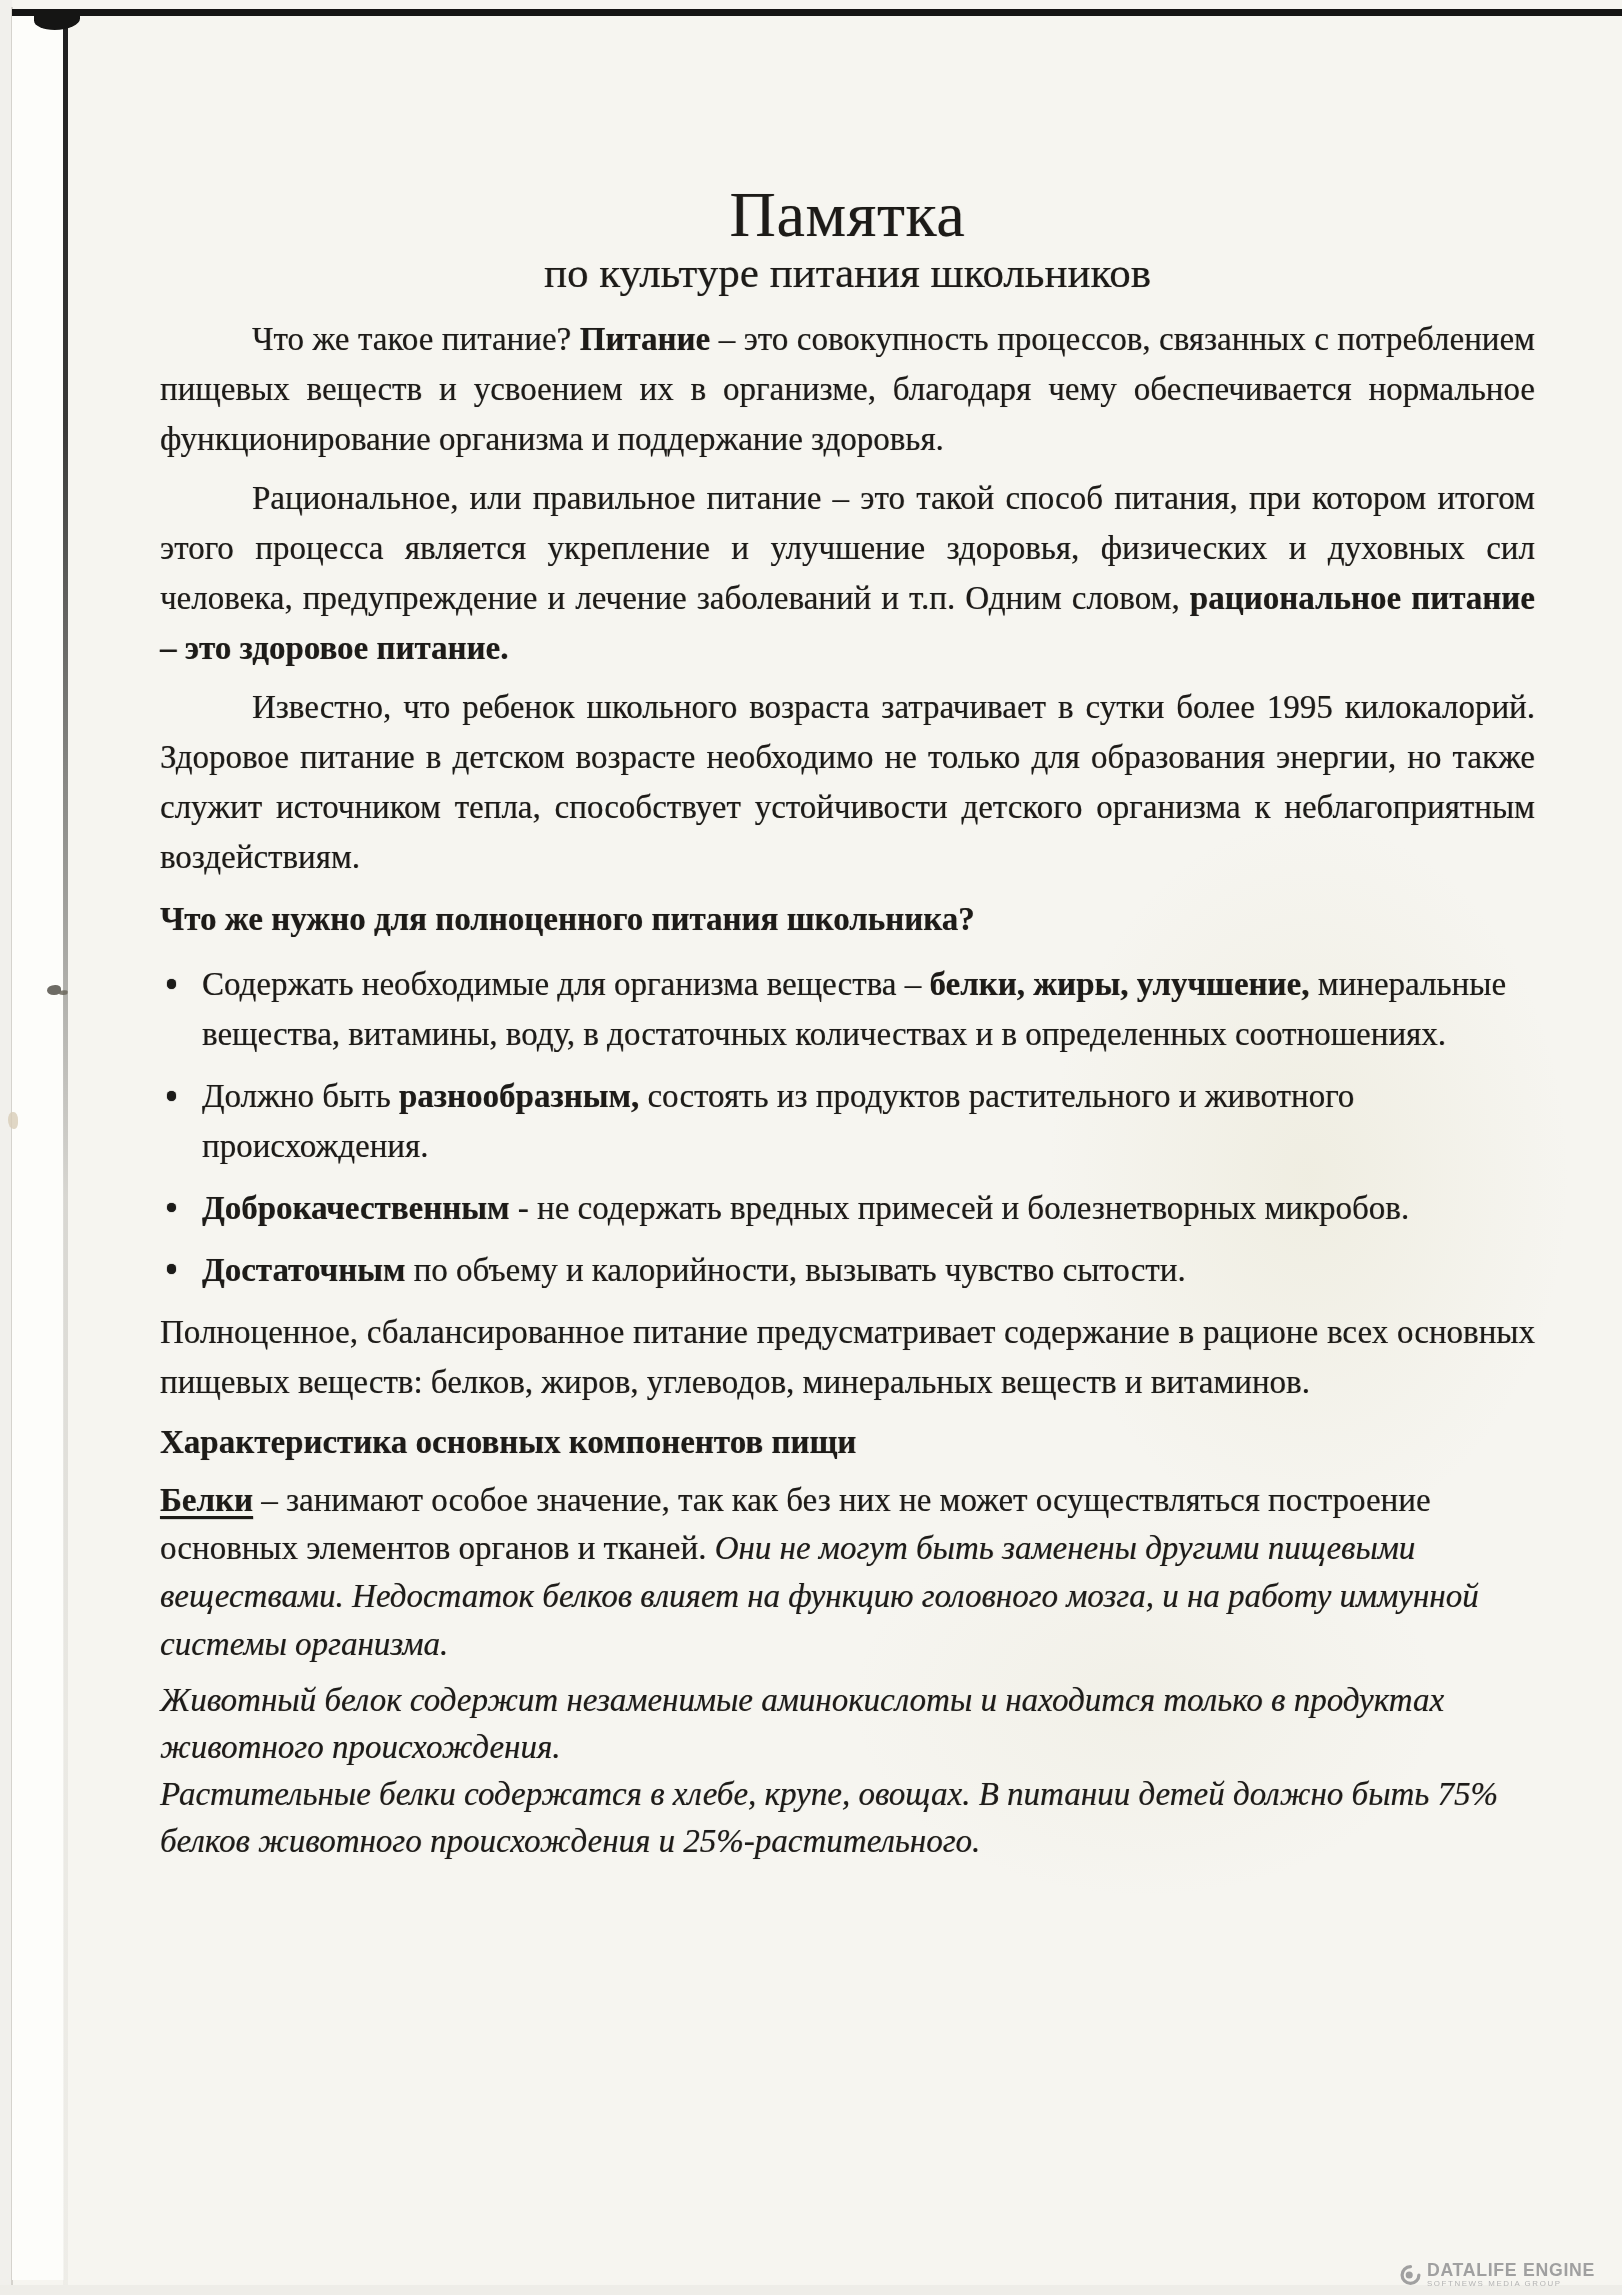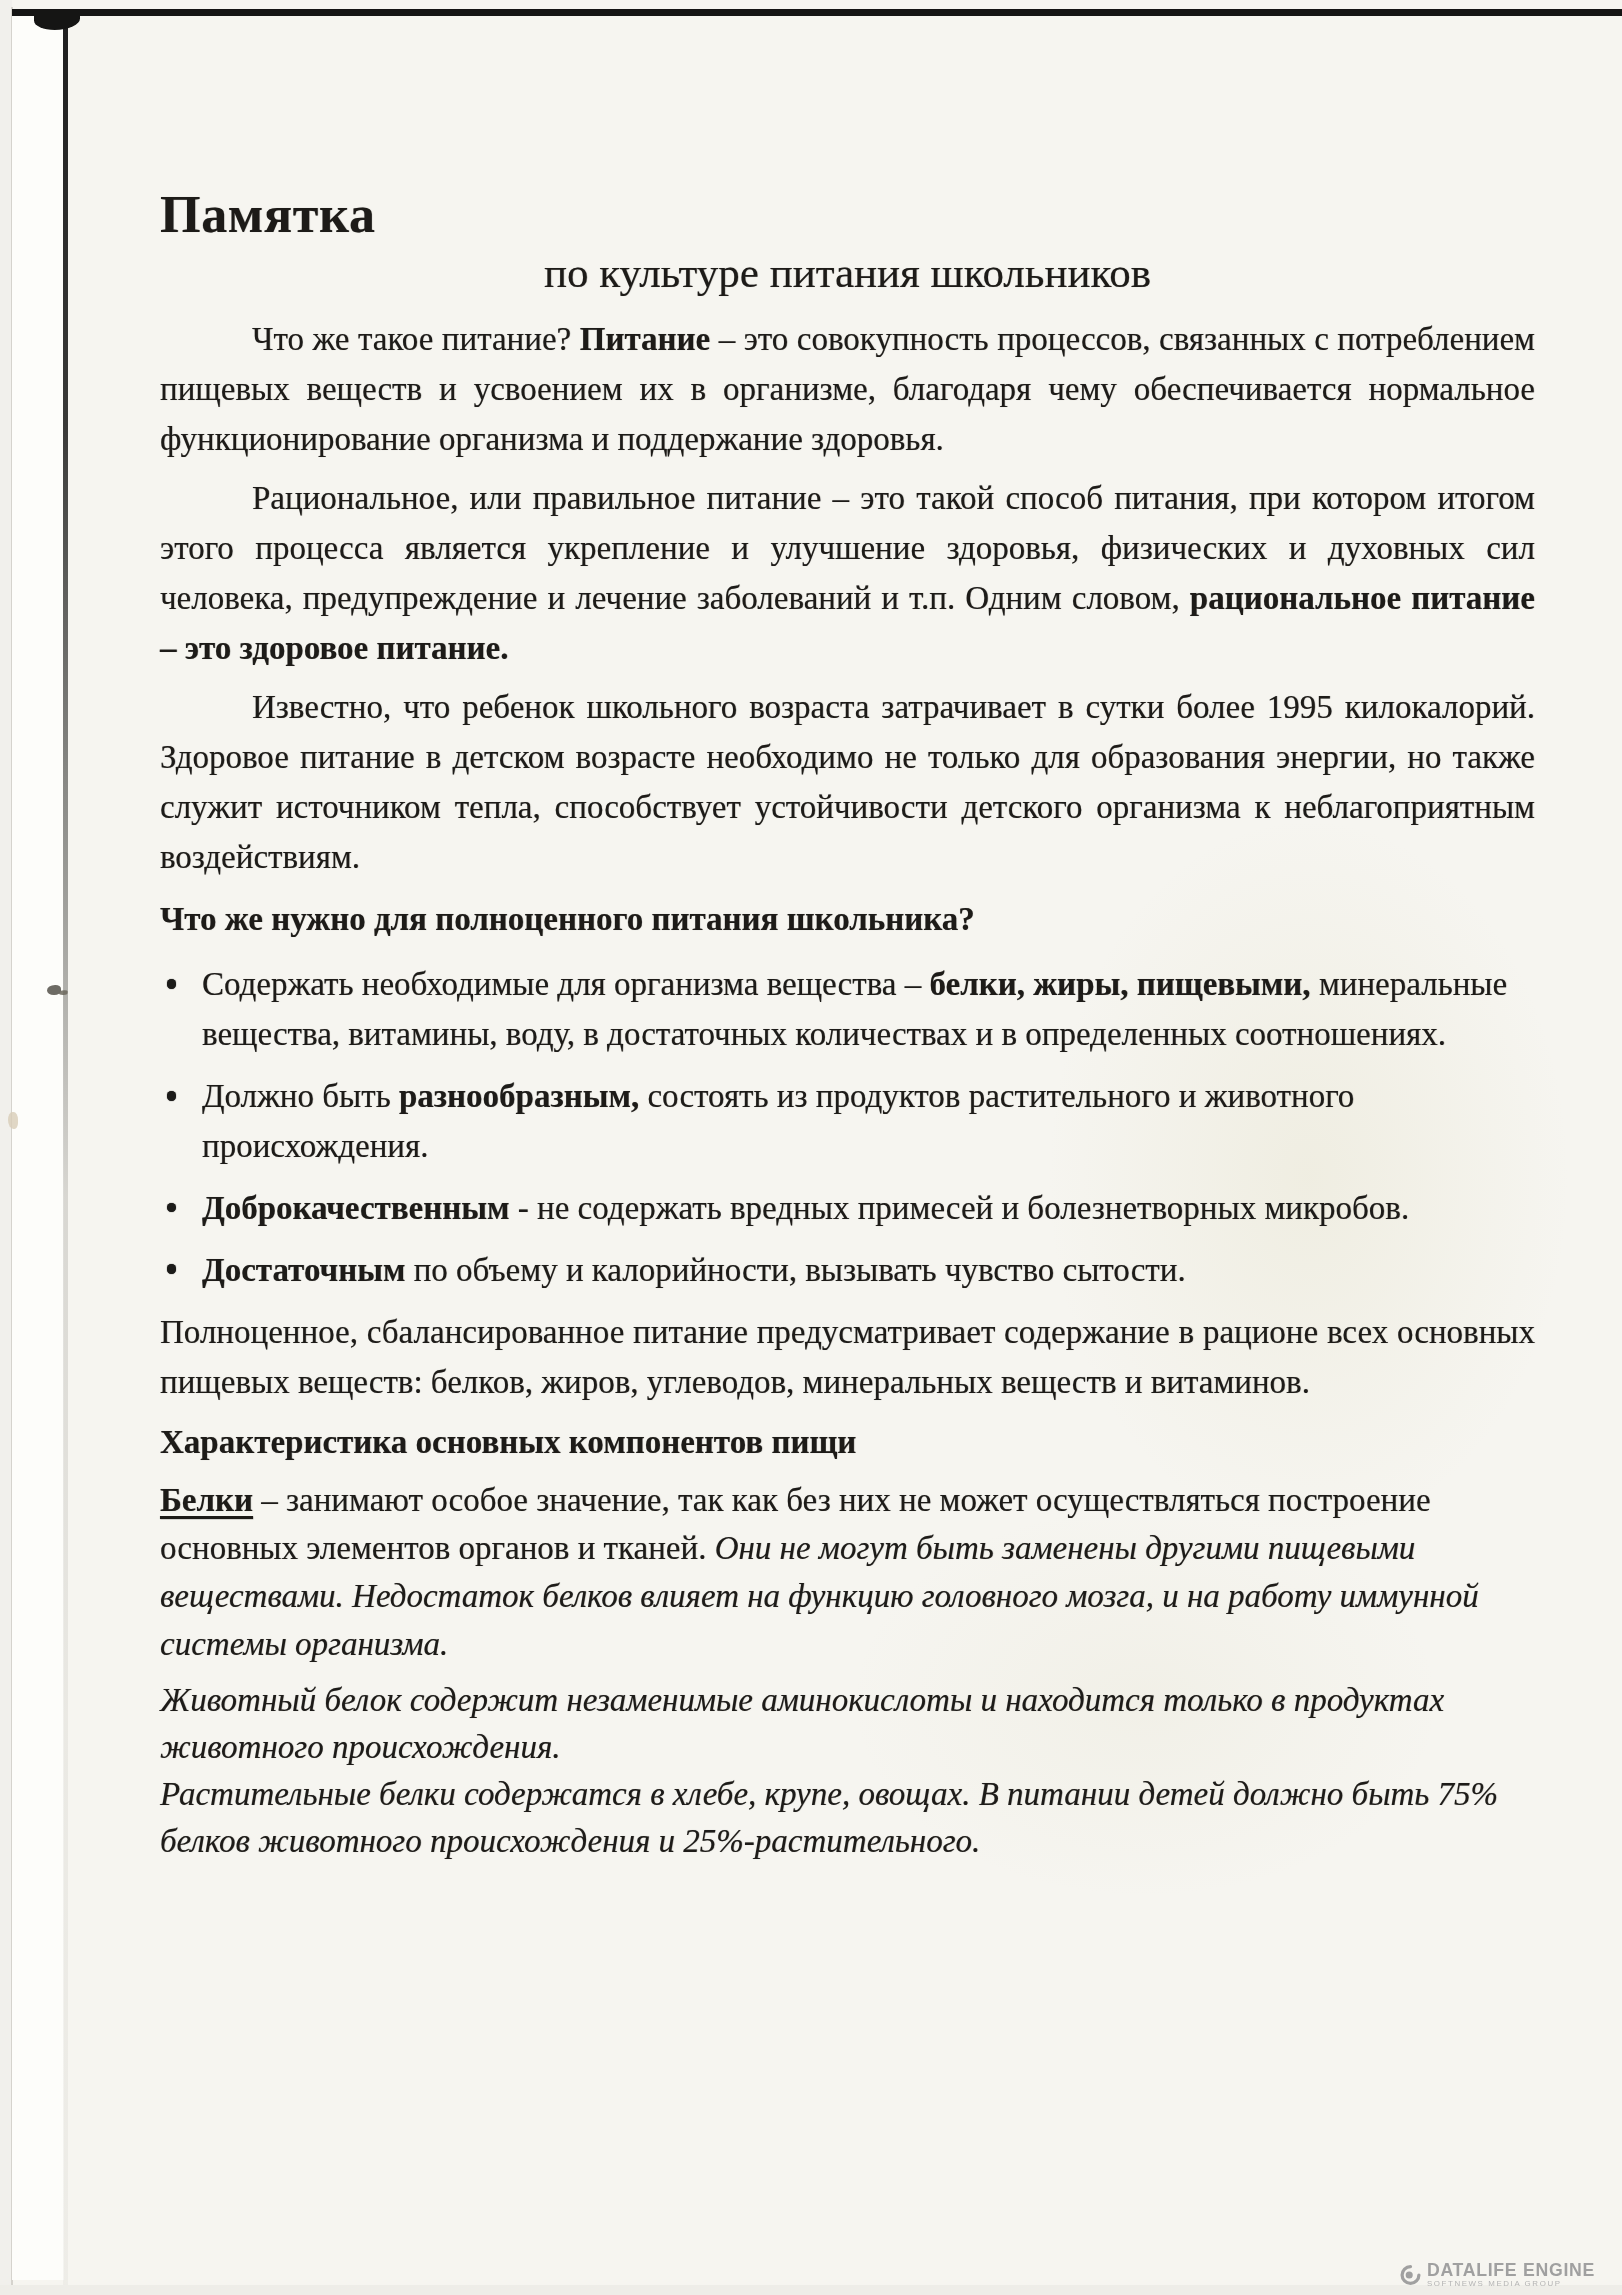--- a/index.html
+++ b/index.html
@@ -38,21 +38,21 @@
   
   .content {
     position:absolute; left:160px; top:165px; width:1375px;
     color:#1d1b18; font-size:33px; line-height:50px;
     text-shadow: 0.4px 0.4px 0.7px rgba(29,27,24,.38), -0.3px 0 0.5px rgba(29,27,24,.18);
   }
   .b { font-weight:bold; }
   .i { font-style:italic; }
   .u { text-decoration:underline; text-decoration-thickness:2.6px; text-underline-offset:5.2px; }
 
-  .t1 { margin:19.6px 0 0; font-size:52px; line-height:59px; font-weight:bold; letter-spacing:0.7px; }
+  .t1 { margin:19.6px 0 0; font-size:64px; line-height:59px; font-weight:normal; text-align:center; letter-spacing:0.7px; }
   .t2 { margin:3.9px 0 0;  font-size:43px; line-height:52px; font-weight:normal; text-align:center; }
 
   p { margin:0; }
   .just { text-align:justify; }
   .ind  { text-indent:92px; }
   .p1 { margin-top:14.4px; }
   .p2 { margin-top:9.2px; }
   .p3 { margin-top:9.2px; }
   .hd { font-weight:bold; line-height:51px; }
   .h-question  { margin-top:11.8px; }
@@ -95,21 +95,21 @@
     <h1 class="t1">Памятка</h1>
     <h2 class="t2">по культуре питания школьников</h2>
 
     <p class="p1 just ind"><span>Что же такое питание? </span><span class="b">Питание</span><span> – это совокупность процессов, связанных с потреблением пищевых веществ и усвоением их в организме, благодаря чему обеспечивается нормальное функционирование организма и поддержание здоровья.</span></p>
     <p class="p2 just ind"><span>Рациональное, или правильное питание – это такой способ питания, при котором итогом этого процесса является укрепление и улучшение здоровья, физических и духовных сил человека, предупреждение и лечение заболеваний и т.п. Одним словом, </span><span class="b">рациональное питание – это здоровое питание.</span></p>
     <p class="p3 just ind"><span>Известно, что ребенок школьного возраста затрачивает в сутки более 1995 килокалорий. Здоровое питание в детском возрасте необходимо не только для образования энергии, но также служит источником тепла, способствует устойчивости детского организма к неблагоприятным воздействиям.</span></p>
 
     <p class="hd h-question">Что же нужно для полноценного питания школьника?</p>
 
     <ul class="bullets">
-      <li><span>Содержать необходимые для организма вещества – </span><span class="b">белки, жиры, пищевыми,</span><span> минеральные вещества, витамины, воду, в достаточных количествах и в определенных соотношениях.</span></li>
+      <li><span>Содержать необходимые для организма вещества – </span><span class="b">белки, жиры, улучшение,</span><span> минеральные вещества, витамины, воду, в достаточных количествах и в определенных соотношениях.</span></li>
       <li><span>Должно быть </span><span class="b">разнообразным,</span><span> состоять из продуктов растительного и животного происхождения.</span></li>
       <li><span class="b">Доброкачественным</span><span> - не содержать вредных примесей и болезнетворных микробов.</span></li>
       <li><span class="b">Достаточным</span><span> по объему и калорийности, вызывать чувство сытости.</span></li>
     </ul>
 
     <p class="p4 just"><span>Полноценное, сбалансированное питание предусматривает содержание в рационе всех основных пищевых веществ: белков, жиров, углеводов, минеральных веществ и витаминов.</span></p>
 
     <p class="hd h-components">Характеристика основных компонентов пищи</p>
 
     <p class="p5"><span class="b u">Белки</span><span> – занимают особое значение, так как без них не может осуществляться построение основных элементов органов и тканей. </span><span class="i">Они не могут быть заменены другими пищевыми веществами. Недостаток белков влияет на функцию головного мозга, и на работу иммунной системы организма.</span></p>

